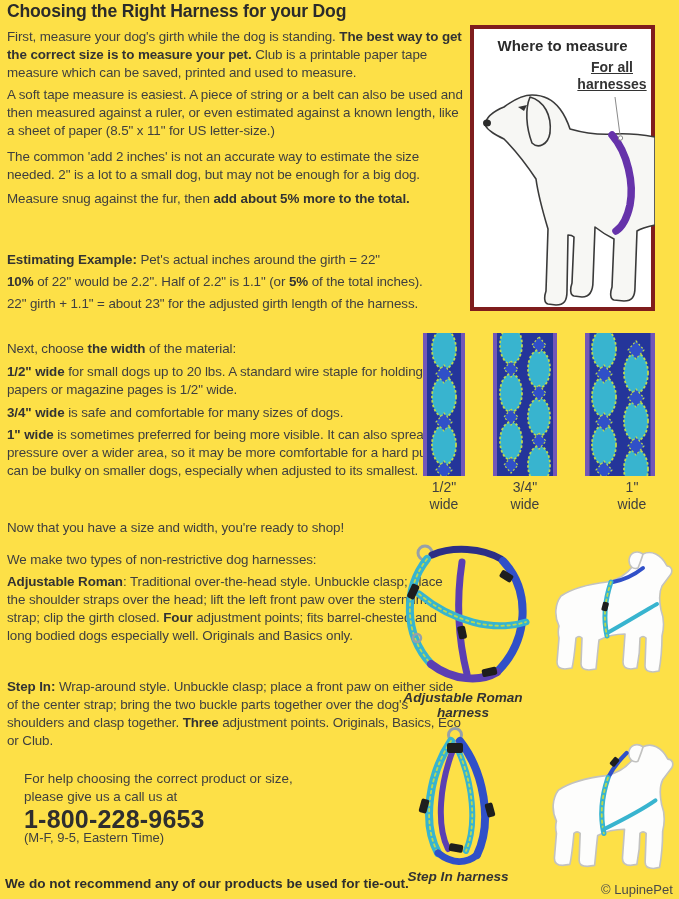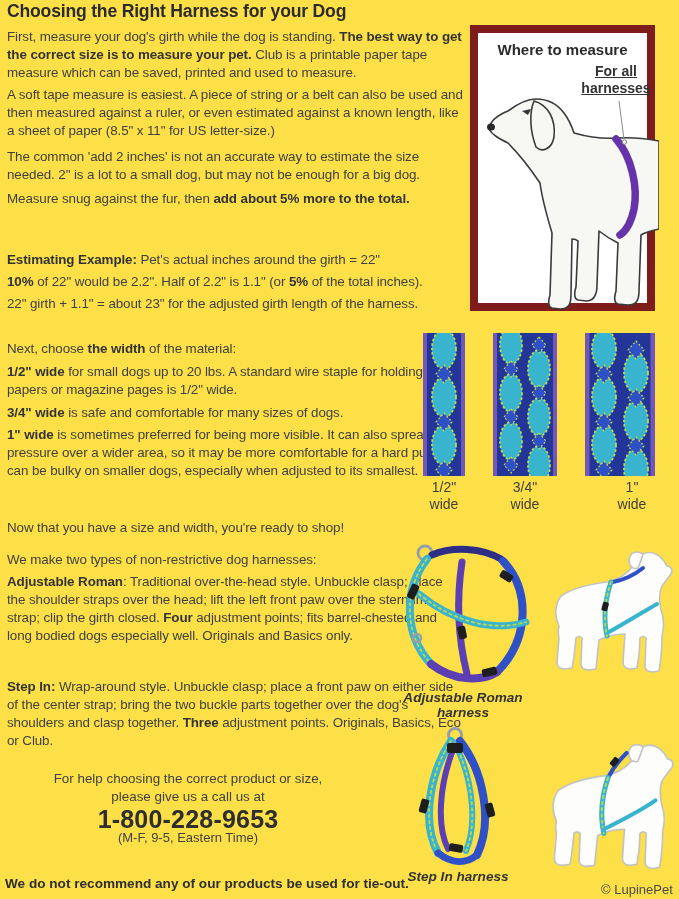--- a/index.html
+++ b/index.html
@@ -5,28 +5,28 @@
   html,body{margin:0;padding:0;background:#ffffff;}
   .page{position:relative;width:679px;height:899px;background:#fde047;overflow:hidden;
         font-family:"Liberation Sans",sans-serif;color:#3f3f3f;padding-left:12px;}
   .txt{position:absolute;left:7px;width:456px;font-size:13.4px;line-height:18px;letter-spacing:-0.1px;margin:0;}
   .txt b{color:#333;}
   h1.title{position:absolute;left:7px;top:0px;margin:0;font-size:17.6px;line-height:22px;
            font-weight:bold;color:#2b2b2b;letter-spacing:-0.2px;}
   #p1{top:28px}#p2{top:86px}#p3{top:148px}#p4{top:190px}#p5{top:211px}
   #p6{top:251px}#p7{top:273px}#p8{top:295px}#p9{top:340px}#p10{top:363px}
   #p11{top:404px}#p12{top:426px}#p13{top:519px}#p14{top:551px}#p15{top:573px}#p16{top:678px}
-  .help{position:absolute;left:5px;top:770px;width:366px;text-align:center;font-size:13.4px;line-height:18px;}
+  .help{position:absolute;left:24px;top:770px;width:366px;font-size:13.4px;line-height:18px;}
   .help .phone{font-size:25px;font-weight:bold;color:#2e2e2e;margin-top:4px;letter-spacing:0.2px;}
   .help .hours{font-size:13px;margin-top:1px;}
   .footer{position:absolute;left:5px;top:876px;width:470px;font-size:13.6px;font-weight:bold;color:#2e2e2e;margin:0;}
 
   
   .measure-box{position:absolute;left:470px;top:25px;width:185px;height:286px;
-               border:8px solid #7f1d1d;box-sizing:border-box;background:#fff;}
+               border:4px solid #7f1d1d;box-sizing:border-box;background:#fff;}
   .mb-title{position:absolute;top:8px;left:0;width:100%;text-align:center;
             font-size:15px;font-weight:bold;color:#2b2b2b;}
   .mb-callout{position:absolute;top:30px;left:86px;width:104px;text-align:center;
               font-size:14px;font-weight:600;color:#333;line-height:17px;
               text-decoration:underline;}
   .mb-dog{position:absolute;left:0;top:0;}
 
   
   .swatch{position:absolute;top:333px;}
   #sw1{left:423px}#sw2{left:493px}#sw3{left:585px}

